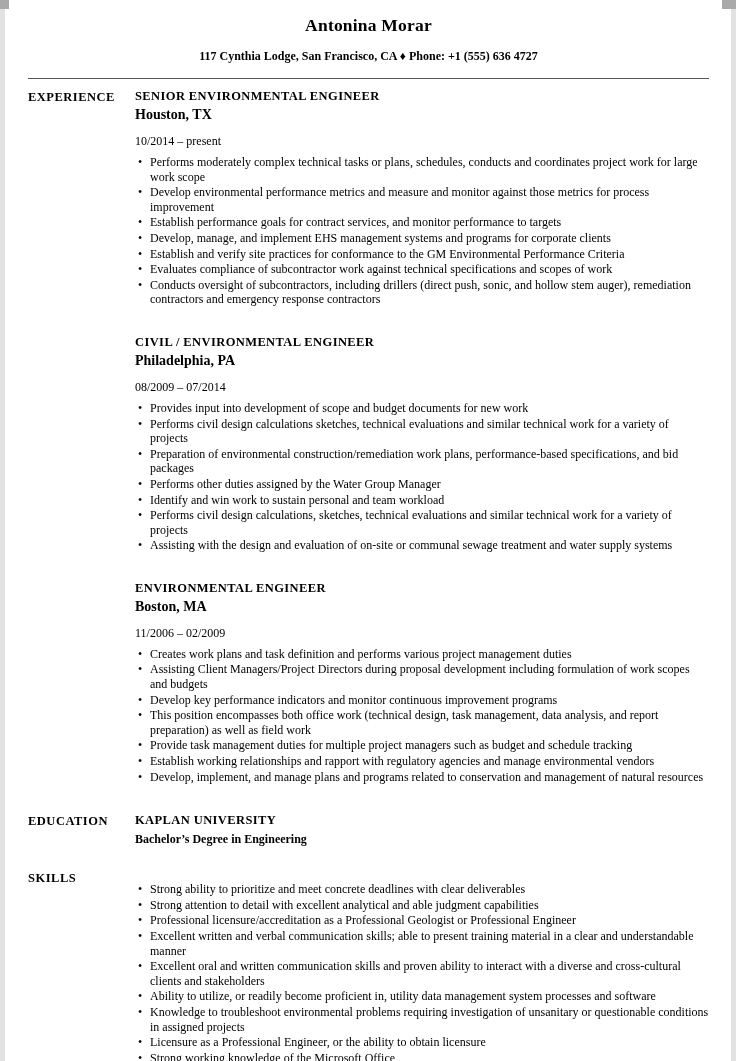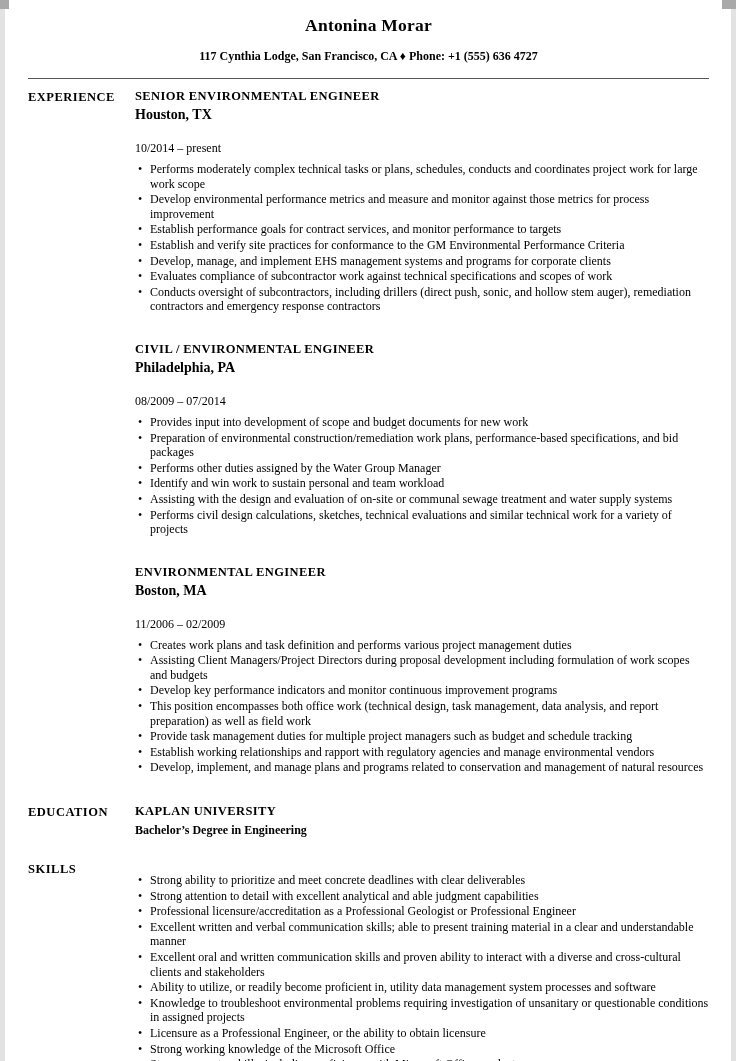--- a/index.html
+++ b/index.html
@@ -65,21 +65,21 @@
     font-weight: bold;
     letter-spacing: 0.4px;
   }
   .job-location {
     font-size: 14px;
     font-weight: bold;
     margin-top: 3px;
   }
   .job-dates {
     font-size: 12px;
-    margin-top: 18px;
+    margin-top: 11px;
   }
   ul.bullets {
     list-style: none;
     margin-top: 6px;
   }
   ul.bullets.flush { margin-top: 12px; }
   ul.bullets li {
     position: relative;
     padding-left: 15px;
     font-size: 12px;
@@ -123,48 +123,49 @@
           <div class="job-location">Houston, TX</div>
           <div class="job-dates">10/2014 – present</div>
           <ul class="bullets">
 
               <li>Performs moderately complex technical tasks or plans, schedules, conducts and coordinates project work for large work scope</li>
 
               <li>Develop environmental performance metrics and measure and monitor against those metrics for process improvement</li>
 
               <li>Establish performance goals for contract services, and monitor performance to targets</li>
 
+              <li>Develop, manage, and implement EHS management systems and programs for corporate clients</li>
+
               <li>Establish and verify site practices for conformance to the GM Environmental Performance Criteria</li>
-
-              <li>Develop, manage, and implement EHS management systems and programs for corporate clients</li>
 
               <li>Evaluates compliance of subcontractor work against technical specifications and scopes of work</li>
 
               <li>Conducts oversight of subcontractors, including drillers (direct push, sonic, and hollow stem auger), remediation contractors and emergency response contractors</li>
             </ul>
         </article>
 
         <article class="job">
           <h2 class="job-title">CIVIL / ENVIRONMENTAL ENGINEER</h2>
           <div class="job-location">Philadelphia, PA</div>
           <div class="job-dates">08/2009 – 07/2014</div>
           <ul class="bullets">
 
               <li>Provides input into development of scope and budget documents for new work</li>
 
+              <li>Performs civil design calculations sketches, technical evaluations and similar technical work for a variety of projects</li>
 
               <li>Preparation of environmental construction/remediation work plans, performance-based specifications, and bid packages</li>
 
               <li>Performs other duties assigned by the Water Group Manager</li>
 
               <li>Identify and win work to sustain personal and team workload</li>
 
+              <li>Performs civil design calculations, sketches, technical evaluations and similar technical work for a variety of projects</li>
+
               <li>Assisting with the design and evaluation of on-site or communal sewage treatment and water supply systems</li>
-
-              <li>Performs civil design calculations, sketches, technical evaluations and similar technical work for a variety of projects</li>
             </ul>
         </article>
 
         <article class="job">
           <h2 class="job-title">ENVIRONMENTAL ENGINEER</h2>
           <div class="job-location">Boston, MA</div>
           <div class="job-dates">11/2006 – 02/2009</div>
           <ul class="bullets">
 
               <li>Creates work plans and task definition and performs various project management duties</li>

